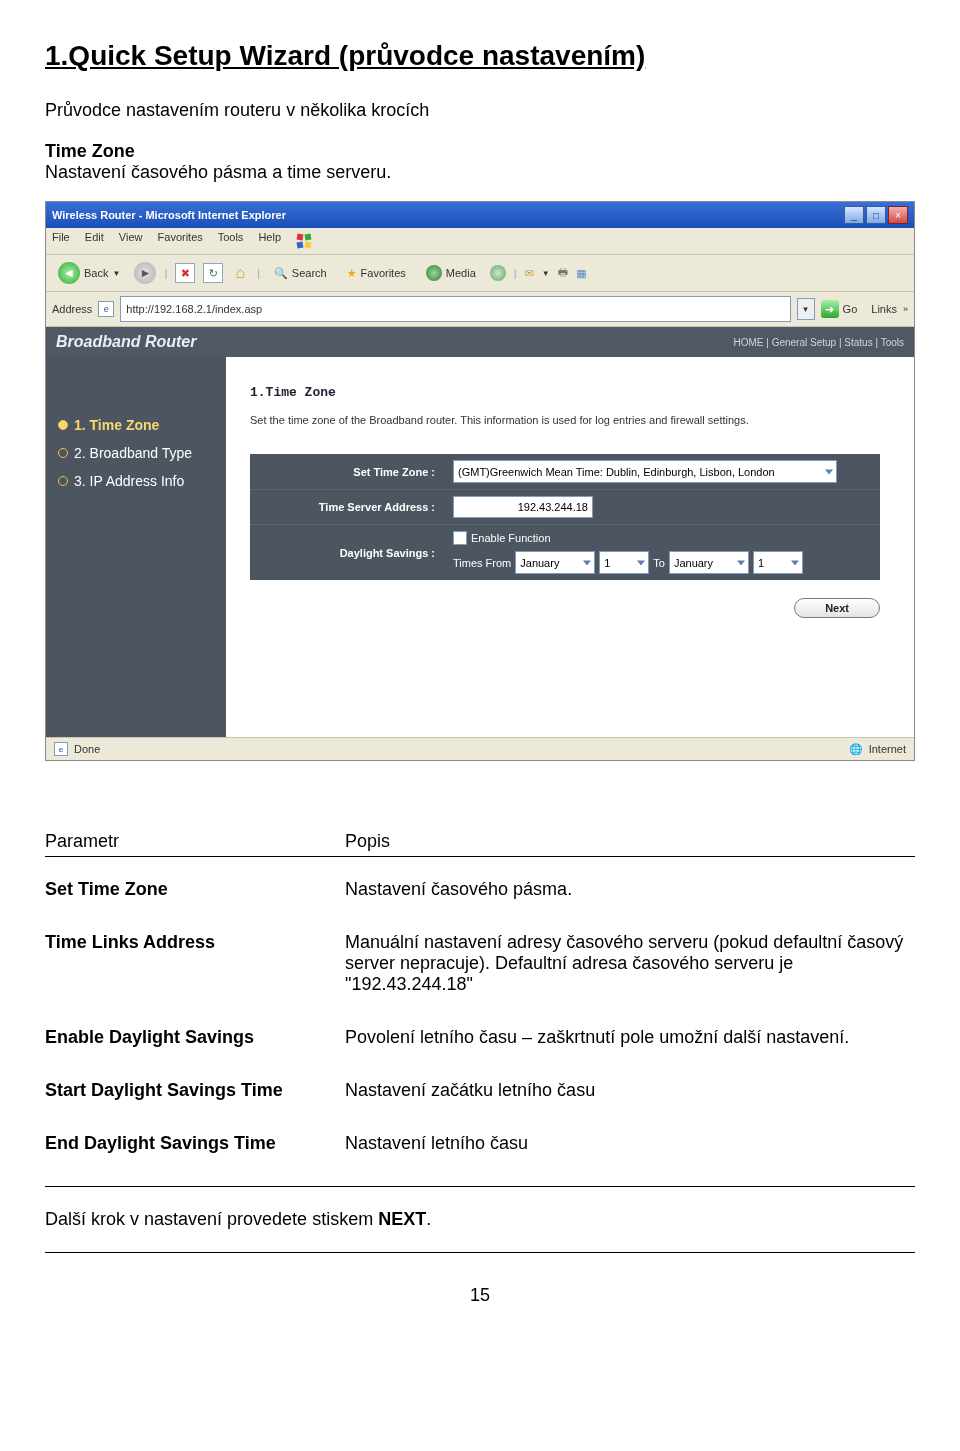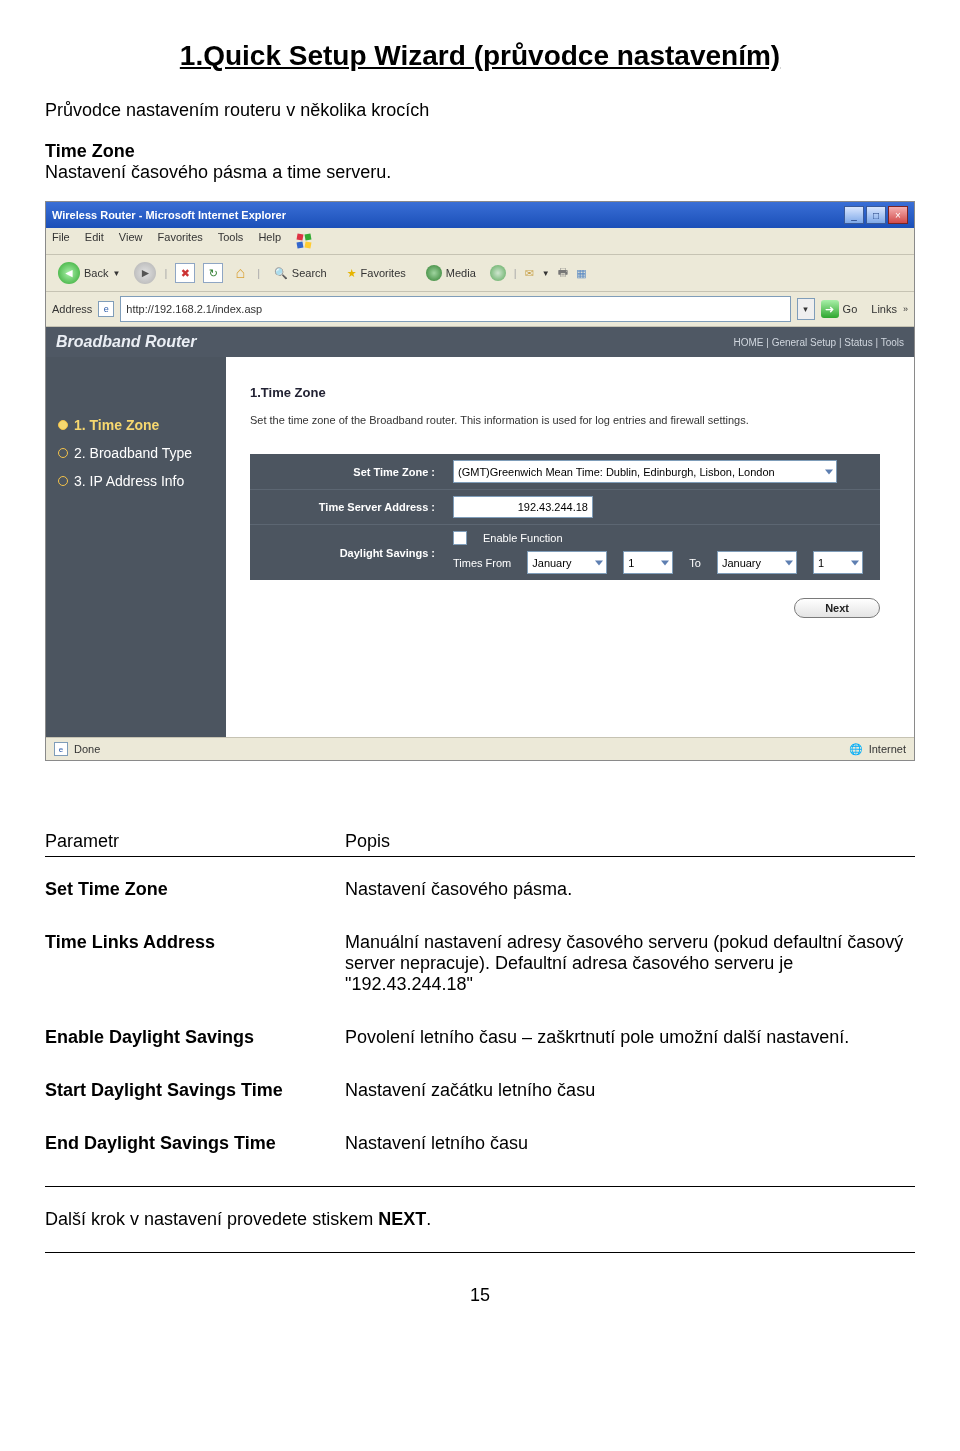--- a/index.html
+++ b/index.html
@@ -10,21 +10,20 @@
     background: #fff;
     color: #000;
     width: 960px;
     box-sizing: border-box;
   }
   .heading {
     font-size: 28px;
     font-weight: bold;
     text-decoration: underline;
     margin-bottom: 28px;
-    text-align: center;
   }
   .intro {
     margin-bottom: 20px;
     font-size: 18px;
   }
   .subhead {
     font-weight: bold;
     display: block;
   }
   .subdesc {
@@ -131,36 +130,36 @@
     width:175px;background:#4c5560;color:#fff;padding:60px 12px 12px 12px;
     font-size:14px;
   }
   .side .item{display:flex;align-items:center;gap:6px;margin-bottom:12px;}
   .side .dot{width:8px;height:8px;border-radius:50%;border:1.5px solid #f3c24a;}
   .side .active{color:#f7d86f;font-weight:bold;}
   .side .active .dot{background:#f7d86f;}
   .content{
     flex:1;padding:28px 24px;color:#333;
   }
-  .content h3{margin:0 0 14px 0;font-size:13px;font-weight:bold;color:#223;}
+  .content h3{margin:0 0 14px 0;font-size:13px;font-weight:bold;color:#223;font-family:Liberation Mono, monospace;}
   .content .desc{font-size:11px;color:#333;margin-bottom:28px;}
   .form-grid{
     background:#4c5560;color:#fff;width:630px;margin-left:auto;margin-right:10px;
     font-size:11px;
   }
   .frow{display:flex;align-items:center;border-bottom:1px solid #5c6672;}
   .frow:last-child{border-bottom:none;}
   .flabel{width:175px;text-align:right;padding:8px 10px;font-weight:bold;}
   .fval{flex:1;padding:6px 8px;display:flex;align-items:center;gap:6px;}
   .sel{border:1px solid #7f9db9;background:#fff;color:#000;height:19px;padding:1px 18px 1px 4px;position:relative;font-size:11px;display:flex;align-items:center;}
   .sel::after{content:"";position:absolute;right:3px;top:50%;transform:translateY(-50%);border-left:4px solid transparent;border-right:4px solid transparent;border-top:5px solid #5e7fb1;}
   .txt{border:1px solid #7f9db9;background:#fff;color:#000;height:18px;padding:1px 4px;font-size:11px;display:flex;align-items:center;}
   .chk{width:12px;height:12px;border:1px solid #7f9db9;background:#fff;}
   .ds-col{display:flex;flex-direction:column;gap:6px;}
-  .ds-row{display:flex;align-items:center;gap:16px;color:#fff;}
+  .ds-row{display:flex;align-items:center;gap:4px;color:#fff;}
   .ds-row .sel{width:56px;}
   .next-row{display:flex;justify-content:flex-end;padding:18px 10px 0 0;}
   .next-btn{
     background:linear-gradient(#ffffff,#e4e4e4);
     border:1px solid #7a7a7a;border-radius:10px;
     padding:3px 30px;font-size:11px;font-weight:bold;color:#222;
   }
 
   .statusbar{
     background:#ece9d8;border-top:1px solid #c6c3b3;

